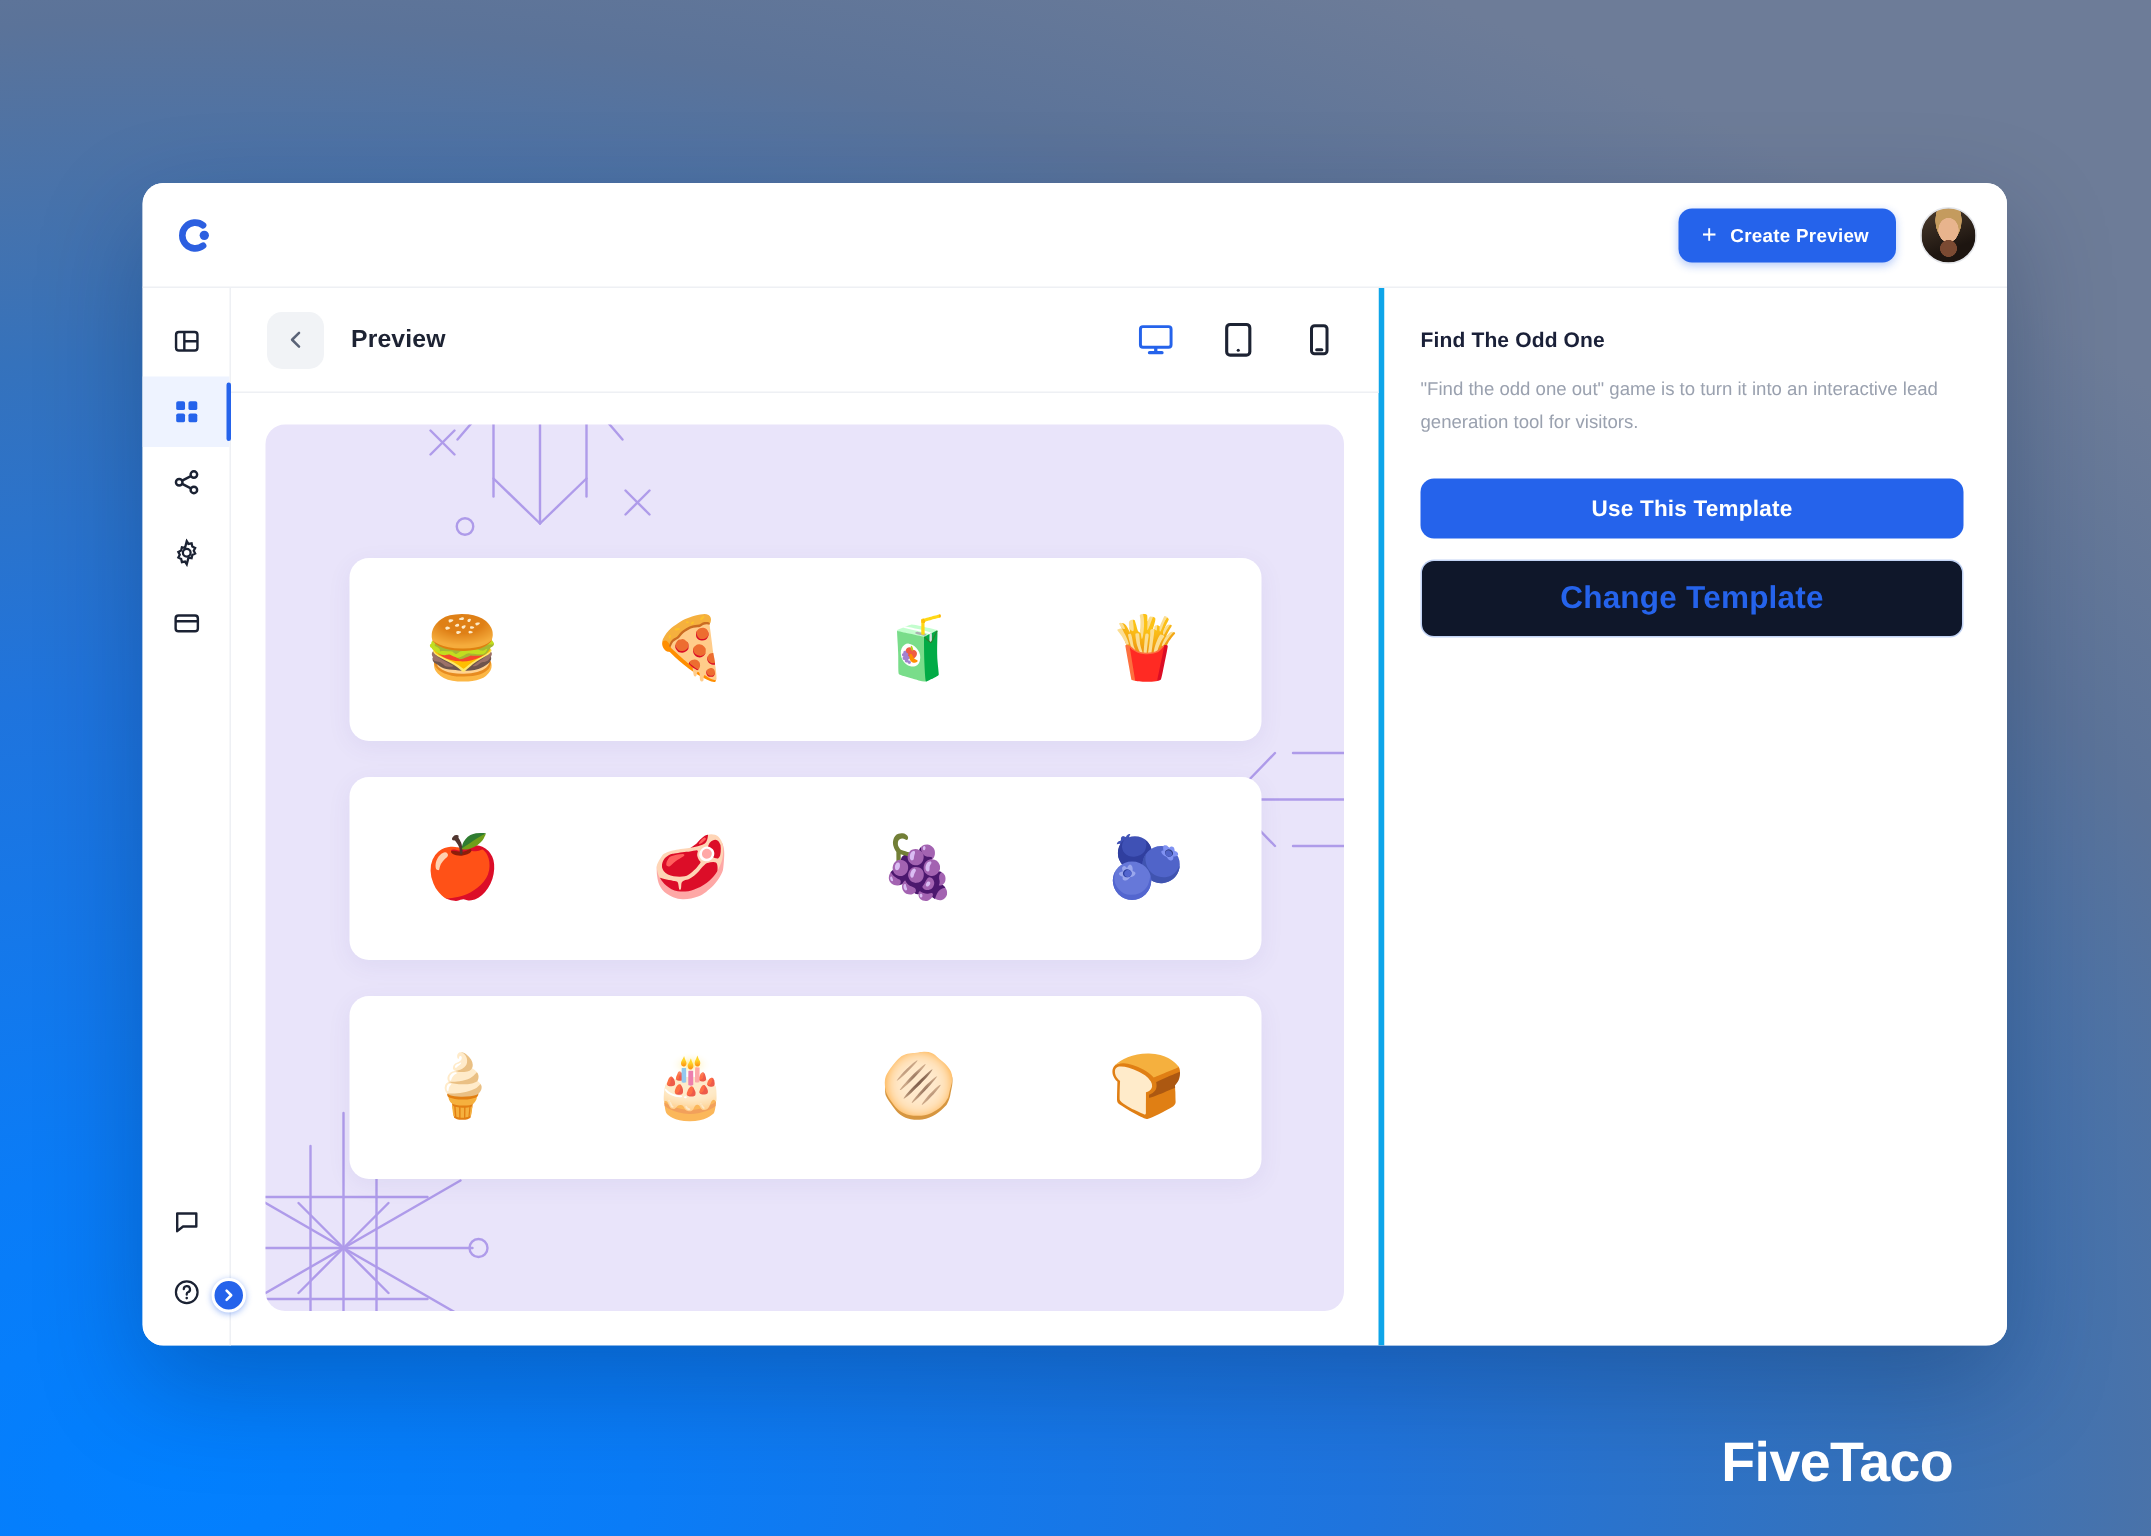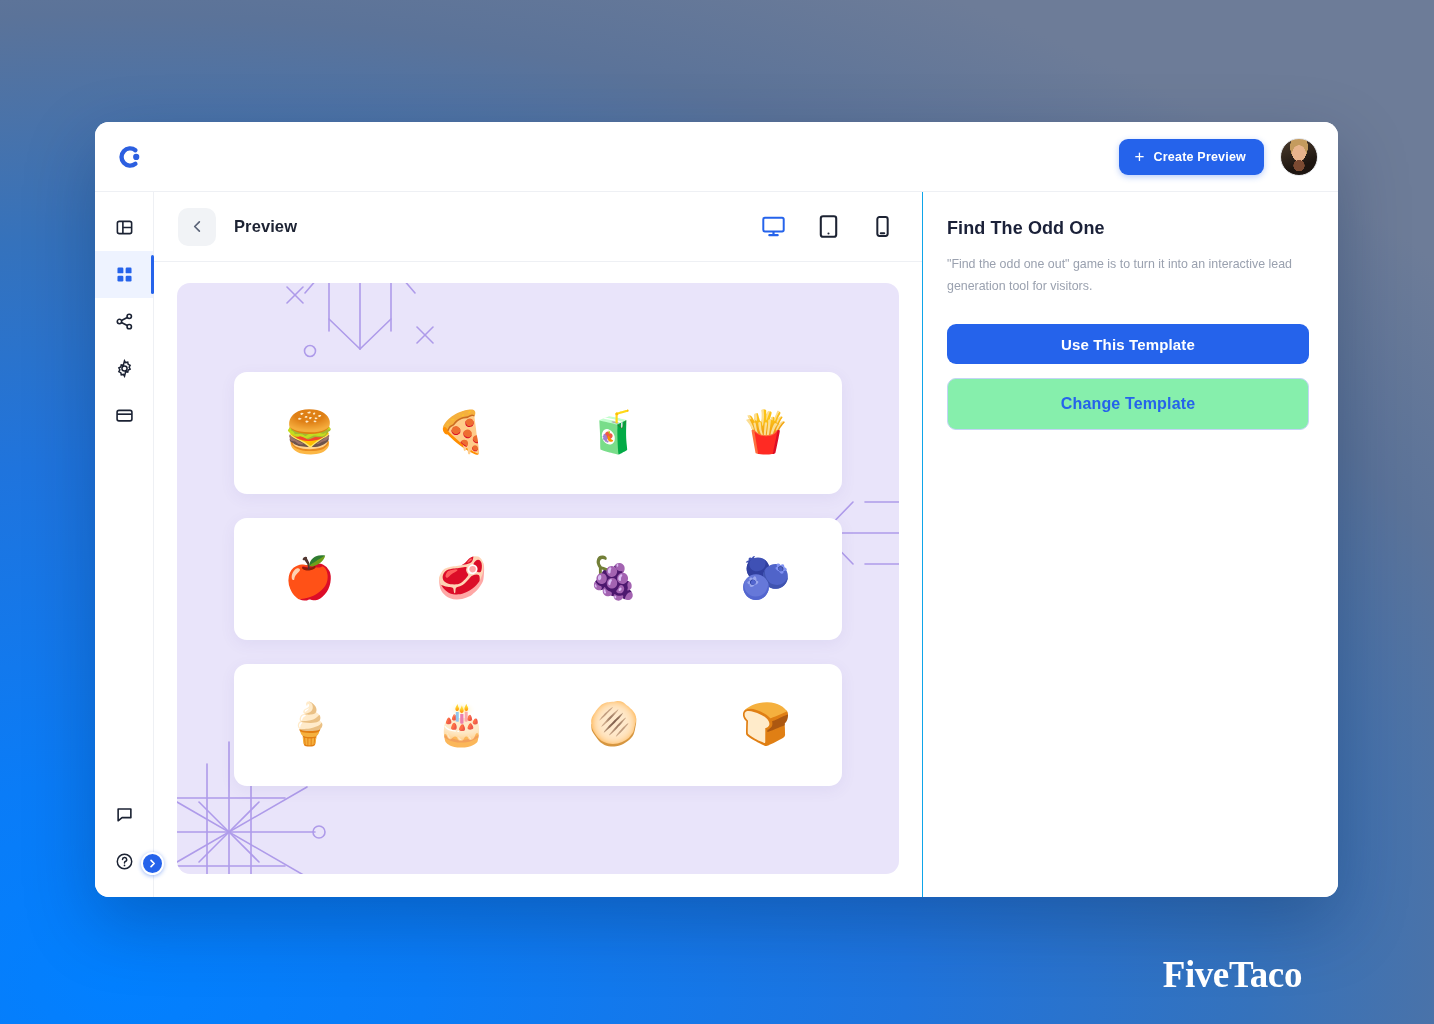--- a/index.html
+++ b/index.html
@@ -89,21 +89,21 @@
   .rail-item svg { display: block; }
   .expand-btn {
     position: absolute; right: -11px; bottom: 22px;
     width: 23px; height: 23px; border-radius: 50%;
     background: #2563eb; border: 2px solid #fff;
     display: flex; align-items: center; justify-content: center;
     cursor: pointer; box-shadow: 0 1px 4px rgba(37,99,235,.45);
   }
 
   
-  .preview-col { flex: 1 1 auto; display: flex; flex-direction: column; min-width: 0; border-right: 1px solid #0ea5e9; }
+  .preview-col { flex: 1 1 auto; display: flex; flex-direction: column; min-width: 0; border-right: 4px solid #0ea5e9; }
   .preview-head {
     height: 70px; flex: 0 0 70px;
     display: flex; align-items: center; padding: 0 28px 0 24px;
     border-bottom: 1px solid #eef0f4; background: #fff;
   }
   .back-btn {
     width: 38px; height: 38px; border-radius: 10px;
     background: #f1f3f6; border: none;
     display: flex; align-items: center; justify-content: center;
     cursor: pointer; color: #5a6377;
@@ -144,45 +144,45 @@
     font-family: "DejaVu Sans", sans-serif;
     user-select: none;
   }
 
   
   .info-panel {
     width: 415px; flex: 0 0 415px;
     background: #fff; padding: 26px 29px 0 24px;
   }
   .info-title {
-    font-size: 18px; font-weight: 700; color: #1a2038;
+    font-size: 14px; font-weight: 700; color: #1a2038;
     letter-spacing: .1px; margin-bottom: 15px;
   }
   .info-desc {
     font-size: 12.4px; line-height: 1.75; color: #9aa1af;
     margin-bottom: 27px; max-width: 352px;
   }
   .btn-primary {
     display: block; width: 100%; height: 40px;
     background: #2563eb; border: none; border-radius: 9px;
     color: #fff; font-size: 15px; font-weight: 700; cursor: pointer;
     font-family: "Liberation Sans", sans-serif; letter-spacing: .15px;
     margin-bottom: 14px;
   }
   .btn-secondary {
     display: block; width: 100%; height: 52px;
-    background: #86efac; border: 1px solid #c3d4f5; border-radius: 9px;
-    color: #2563eb; font-size: 16px; font-weight: 700; cursor: pointer;
+    background: #0f172a; border: 1px solid #c3d4f5; border-radius: 9px;
+    color: #2563eb; font-size: 21px; font-weight: 700; cursor: pointer;
     font-family: "Liberation Sans", sans-serif; letter-spacing: .15px;
   }
 
   
   .watermark {
     position: absolute; right: 132px; bottom: 28px;
-    color: #fff; font-size: 37px; font-weight: 700; letter-spacing: -.4px; font-family: Liberation Serif, serif;
+    color: #fff; font-size: 37px; font-weight: 700; letter-spacing: -.4px;
   }
 </style>
 </head>
 <body>
 
 <div class="app-window">
 
   <div class="topbar">
     <div class="logo-wrap">
       <svg class="logo-svg" width="26" height="26" viewBox="0 0 26 26">

